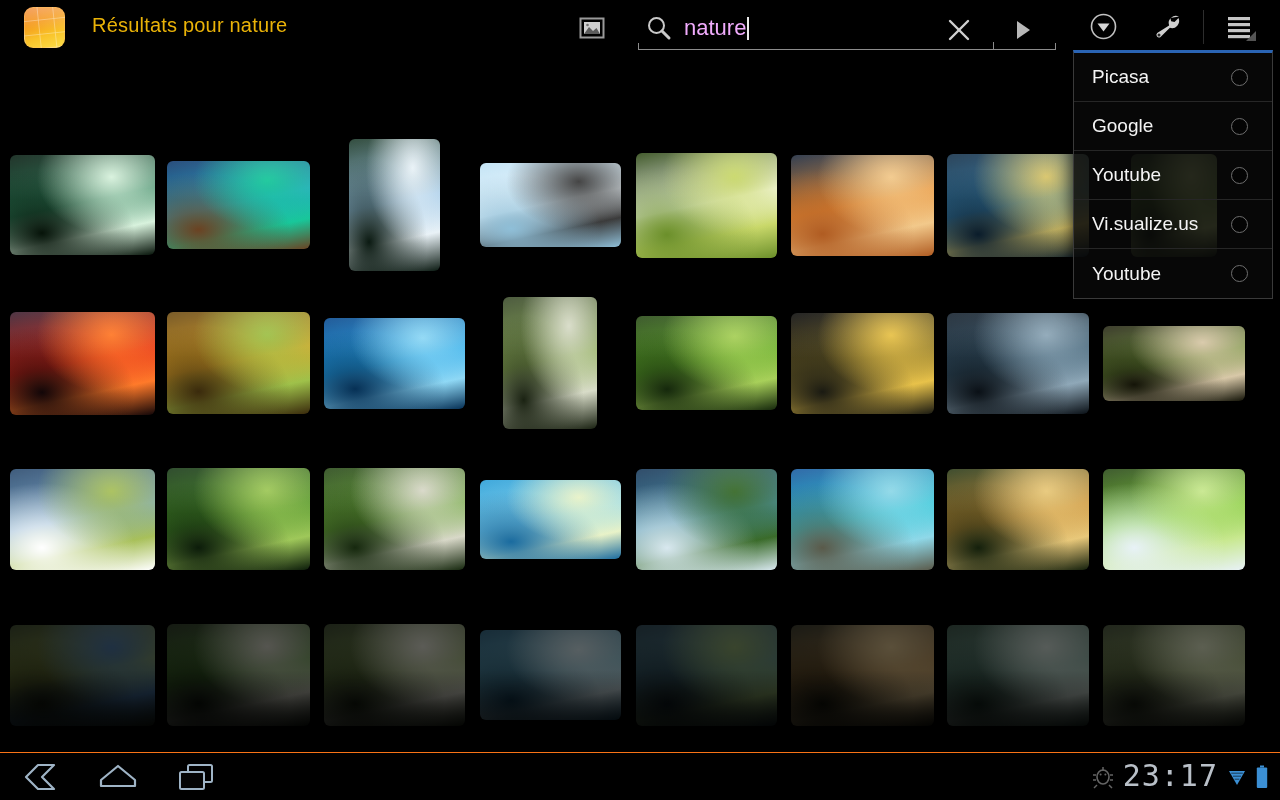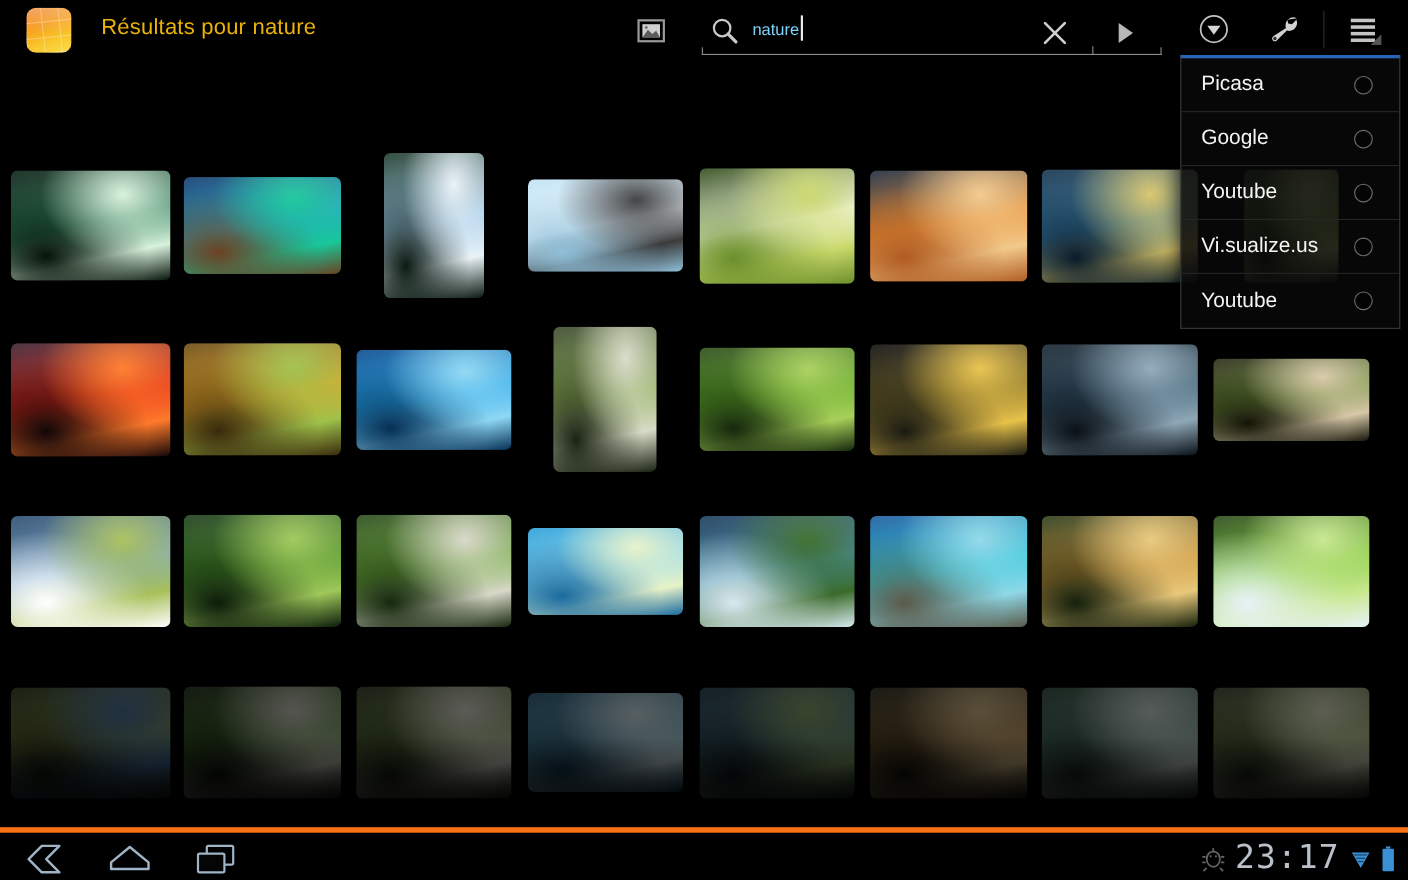--- a/index.html
+++ b/index.html
@@ -54,21 +54,21 @@
     content: ""; position: absolute; bottom: 0; width: 1px; height: 7px; background: #8c8c8c;
   }
   #search-underline:before { left: 0; }
   #search-underline:after { right: 0; }
   #search-tick {
     position: absolute; right: 62px; bottom: 0; width: 1px; height: 8px; background: #8c8c8c;
   }
   #search-icon { position: absolute; left: 8px; top: 7px; width: 26px; height: 26px; }
   #search-text {
     position: absolute; left: 46px; top: 5px; height: 30px;
-    font-size: 15px; color: #7dd3fc; line-height: 30px; white-space: nowrap;
+    font-size: 22px; color: #f0abfc; line-height: 30px; white-space: nowrap;
   }
   #caret {
     display: inline-block; width: 2px; height: 23px; background: #eaeaea;
     vertical-align: -5px; margin-left: 1px;
   }
   #clear-btn { position: absolute; left: 308px; top: 9px; width: 26px; height: 26px; }
   #go-btn { position: absolute; left: 373px; top: 10px; width: 24px; height: 24px; }
 
   #dropdown-btn { left: 1089px; top: 12px; width: 29px; height: 29px; }
   #wrench-btn   { left: 1152px; top: 12px; width: 31px; height: 29px; }
@@ -124,21 +124,21 @@
     content: ""; position: absolute; left: 50%; top: 50%;
     width: 11px; height: 11px; margin: -5.5px 0 0 -5.5px;
     border-radius: 50%; background: #a4cf16;
     box-shadow: 0 0 6px 1px rgba(150,205,0,.65);
   }
 
   
   #systembar {
     position: absolute; left: 0; bottom: 0; width: 1280px; height: 48px;
     background: #000; z-index: 70;
-    border-top: 5px solid #f97316;
+    border-top: 1px solid #f97316;
   }
   .nav-btn { position: absolute; top: 8px; height: 32px; }
   #nav-back { left: 18px; width: 44px; }
   #nav-home { left: 96px; width: 44px; }
   #nav-recent { left: 174px; width: 44px; }
 
   #sys-right { position: absolute; right: 12px; top: 0; height: 48px; display: flex; align-items: center; gap: 9px; }
   #bug-icon { width: 22px; height: 26px; opacity: .65; }
   #clock {
     font-family: "DejaVu Sans Mono", monospace;

